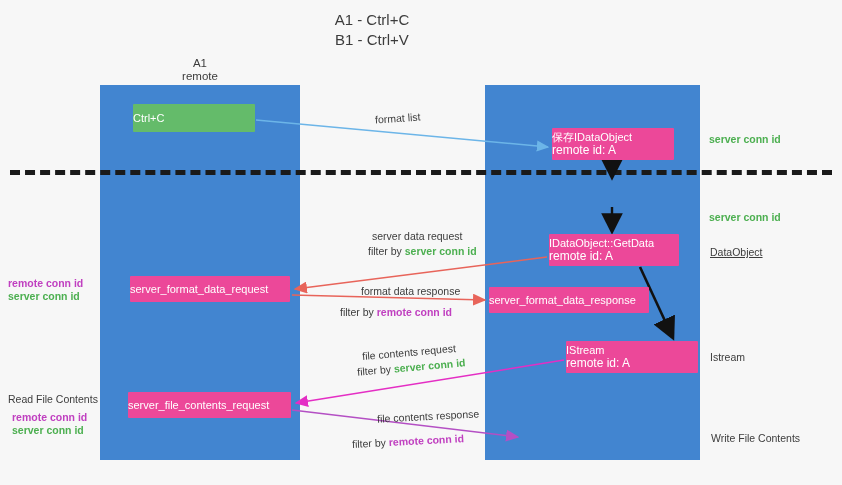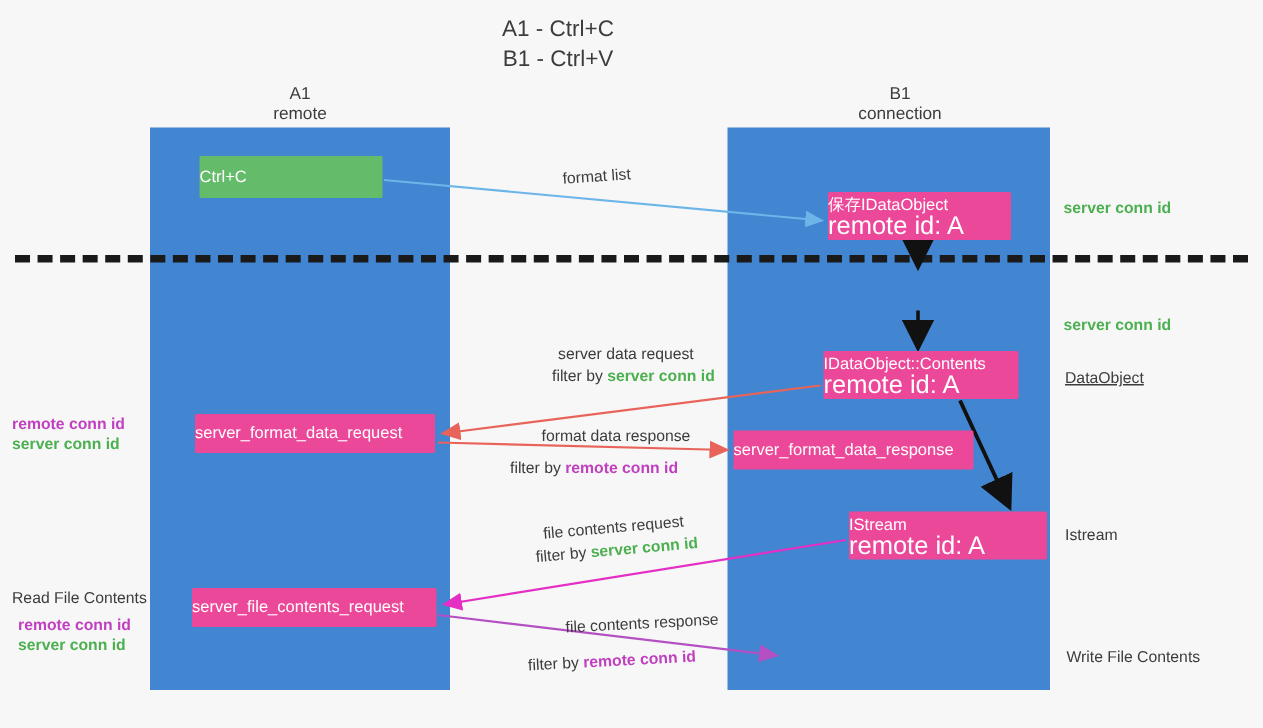--- a/index.html
+++ b/index.html
@@ -45,21 +45,21 @@
   
   .node {
     position: absolute;
     display: flex; flex-direction: column;
     align-items: flex-start; justify-content: center;
     color: #ffffff; font-size: 11px; line-height: 13px;
     text-align: center; border-radius: 1px;
   }
   .node.green  { background: #64bb6a; }
   .node.orange { background: #ec4899; }
-  .node .sub { font-size: 17px; }
+  .node .sub { font-size: 12px; }
 
   #n-ctrlc   { left: 133px; top: 104px; width: 122px; height: 28px; }
   #n-save    { left: 552px; top: 128px; width: 122px; height: 32px; }
   #n-ctrlv   { left: 552px; top: 180px; width: 120px; height: 26px; }
   #n-getdata { left: 549px; top: 234px; width: 130px; height: 32px; }
   #n-istream { left: 566px; top: 341px; width: 132px; height: 32px; }
   #n-fdreq   { left: 130px; top: 276px; width: 160px; height: 26px; }
   #n-fdresp  { left: 489px; top: 287px; width: 160px; height: 26px; }
   #n-fcreq   { left: 128px; top: 392px; width: 163px; height: 26px; }
   #n-fcresp  { left: 522px; top: 424px; width: 165px; height: 26px; }
@@ -117,22 +117,20 @@
 <div id="canvas">
 
   <div class="title">A1 - Ctrl+C
 B1 - Ctrl+V</div>
 
   <div class="lane" id="lane-a1"></div>
   <div class="lane" id="lane-b1"></div>
 
   <div class="col-head" id="head-a1">A1
 remote</div>
-  <div class="col-head" id="head-b1">B1
-connection</div>
 
   <div id="divider"></div>
 
   <svg class="arrows">
     <defs>
       <marker id="ah-blue" markerWidth="9" markerHeight="8" refX="8" refY="4" orient="auto">
         <path d="M0,0 L9,4 L0,8 Z" fill="#6cb5e8"></path>
       </marker>
       <marker id="ah-red" markerWidth="9" markerHeight="8" refX="8" refY="4" orient="auto">
         <path d="M0,0 L9,4 L0,8 Z" fill="#e8645a"></path>
@@ -169,21 +167,21 @@
     <span>Ctrl+C</span>
   </div>
 
   <div class="node orange" id="n-save">
     <span>保存IDataObject</span>
     <span class="sub">remote id: A</span>
   </div>
 
 
   <div class="node orange" id="n-getdata">
-    <span>IDataObject::Contents</span>
+    <span>IDataObject::GetData</span>
     <span class="sub">remote id: A</span>
   </div>
 
   <div class="node orange" id="n-istream">
     <span>IStream</span>
     <span class="sub">remote id: A</span>
   </div>
 
   <div class="node orange" id="n-fdreq">
     <span>server_format_data_request</span>

